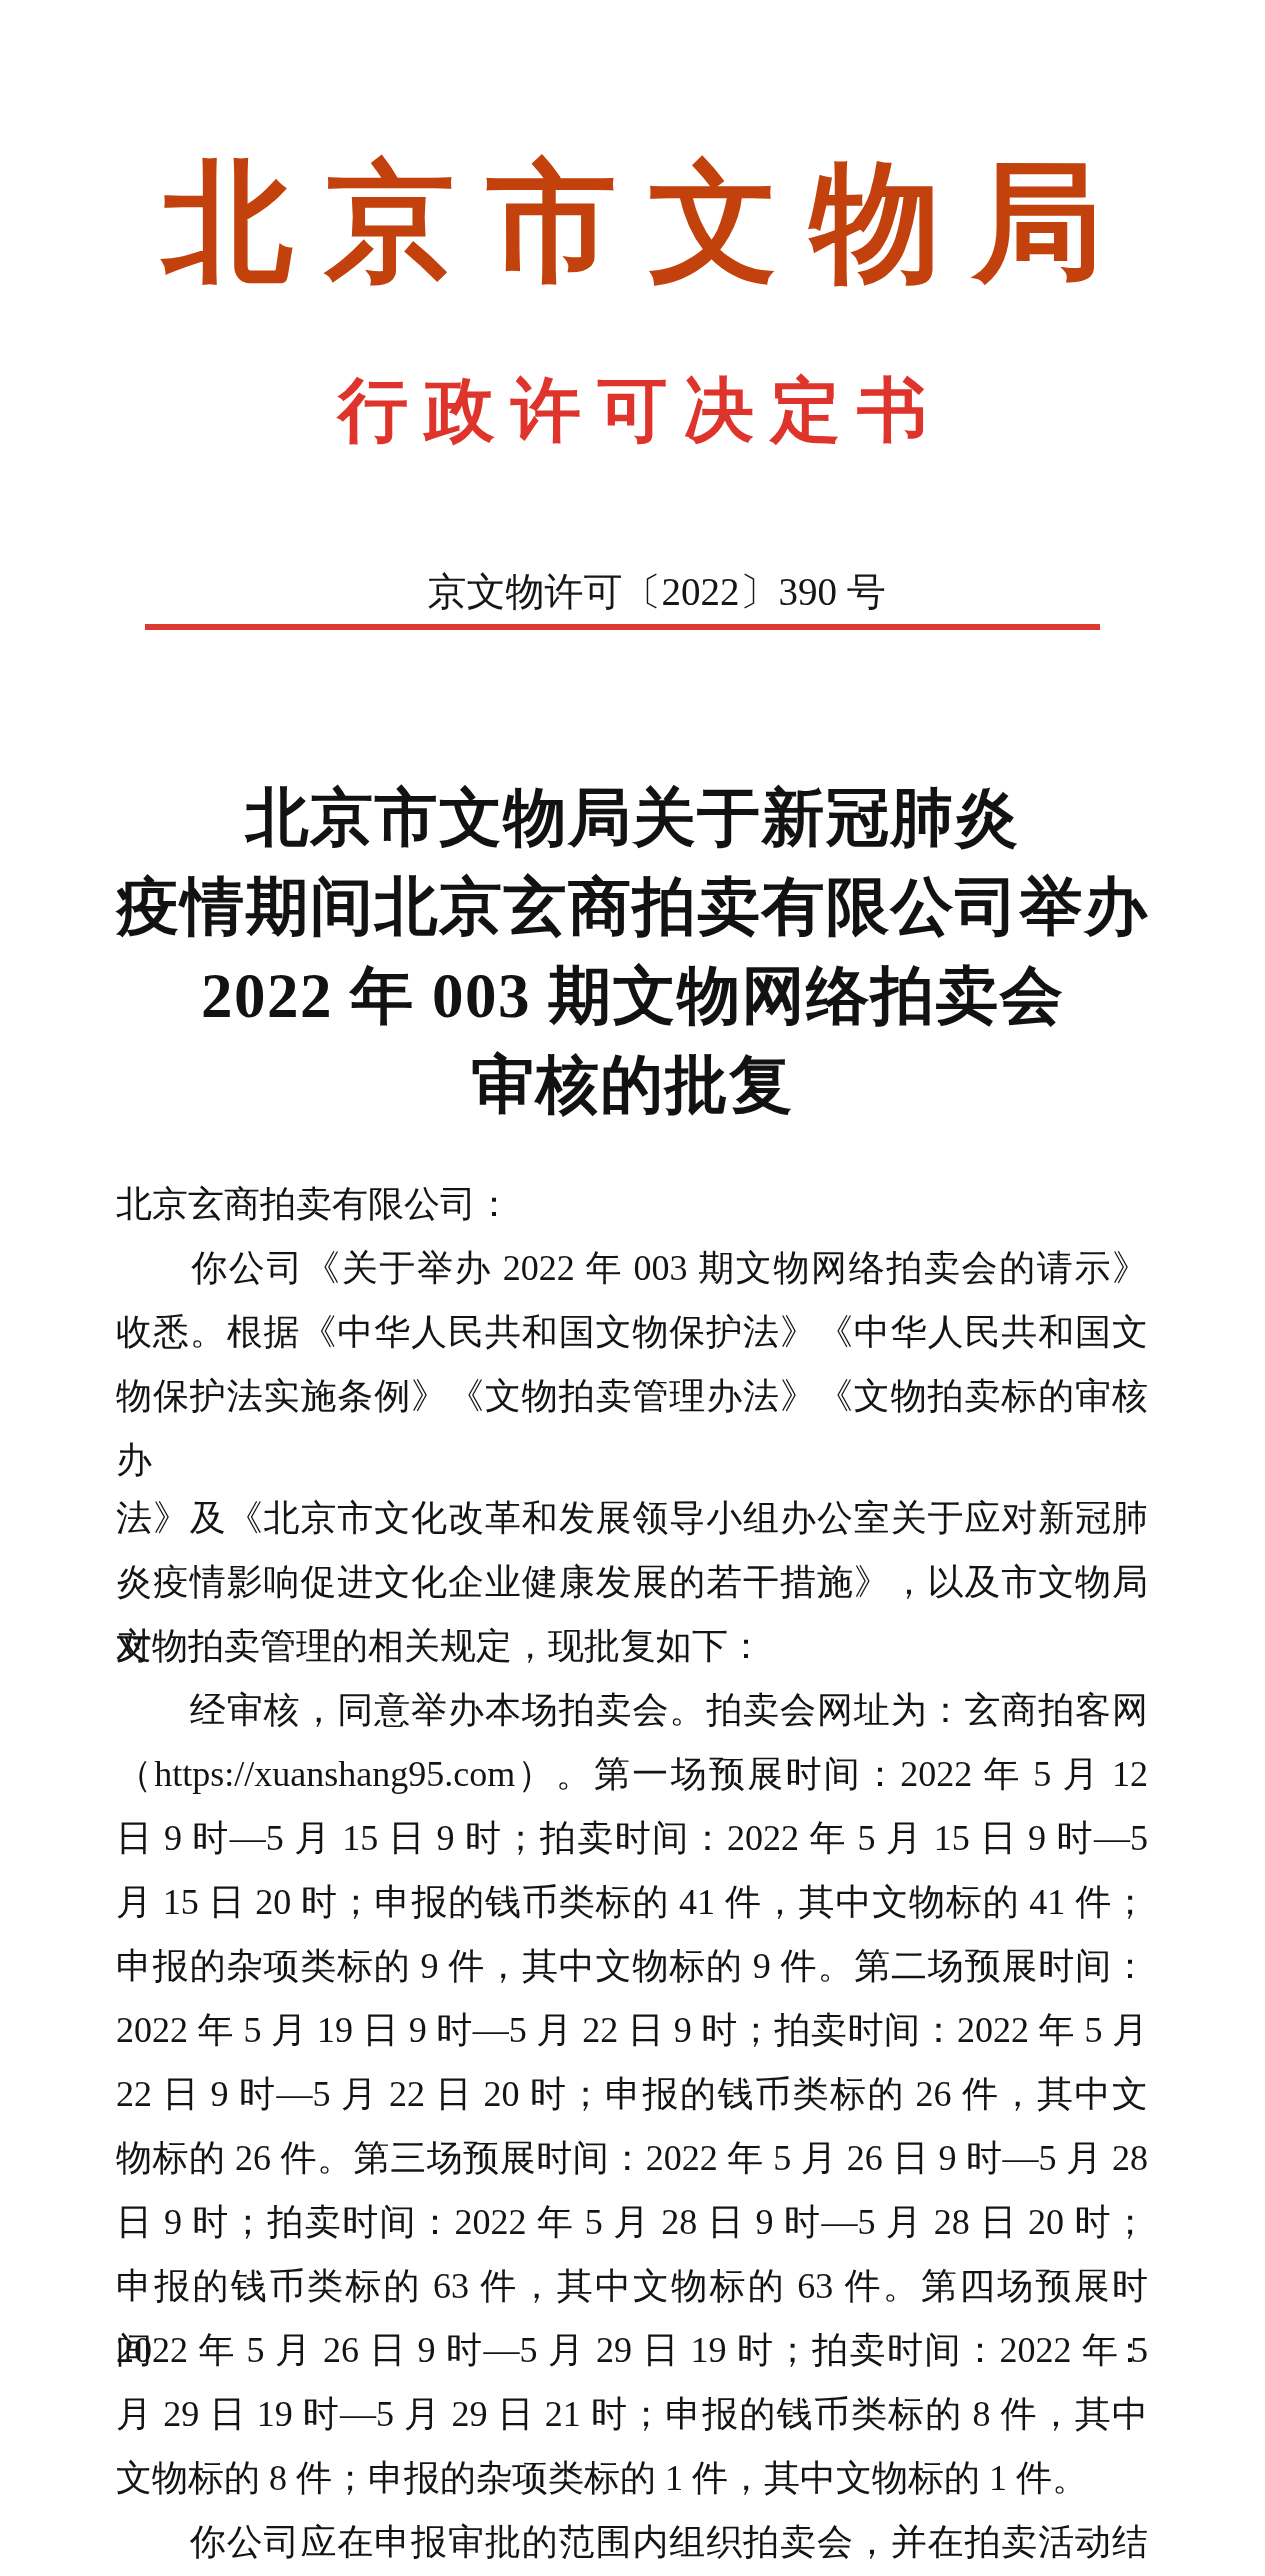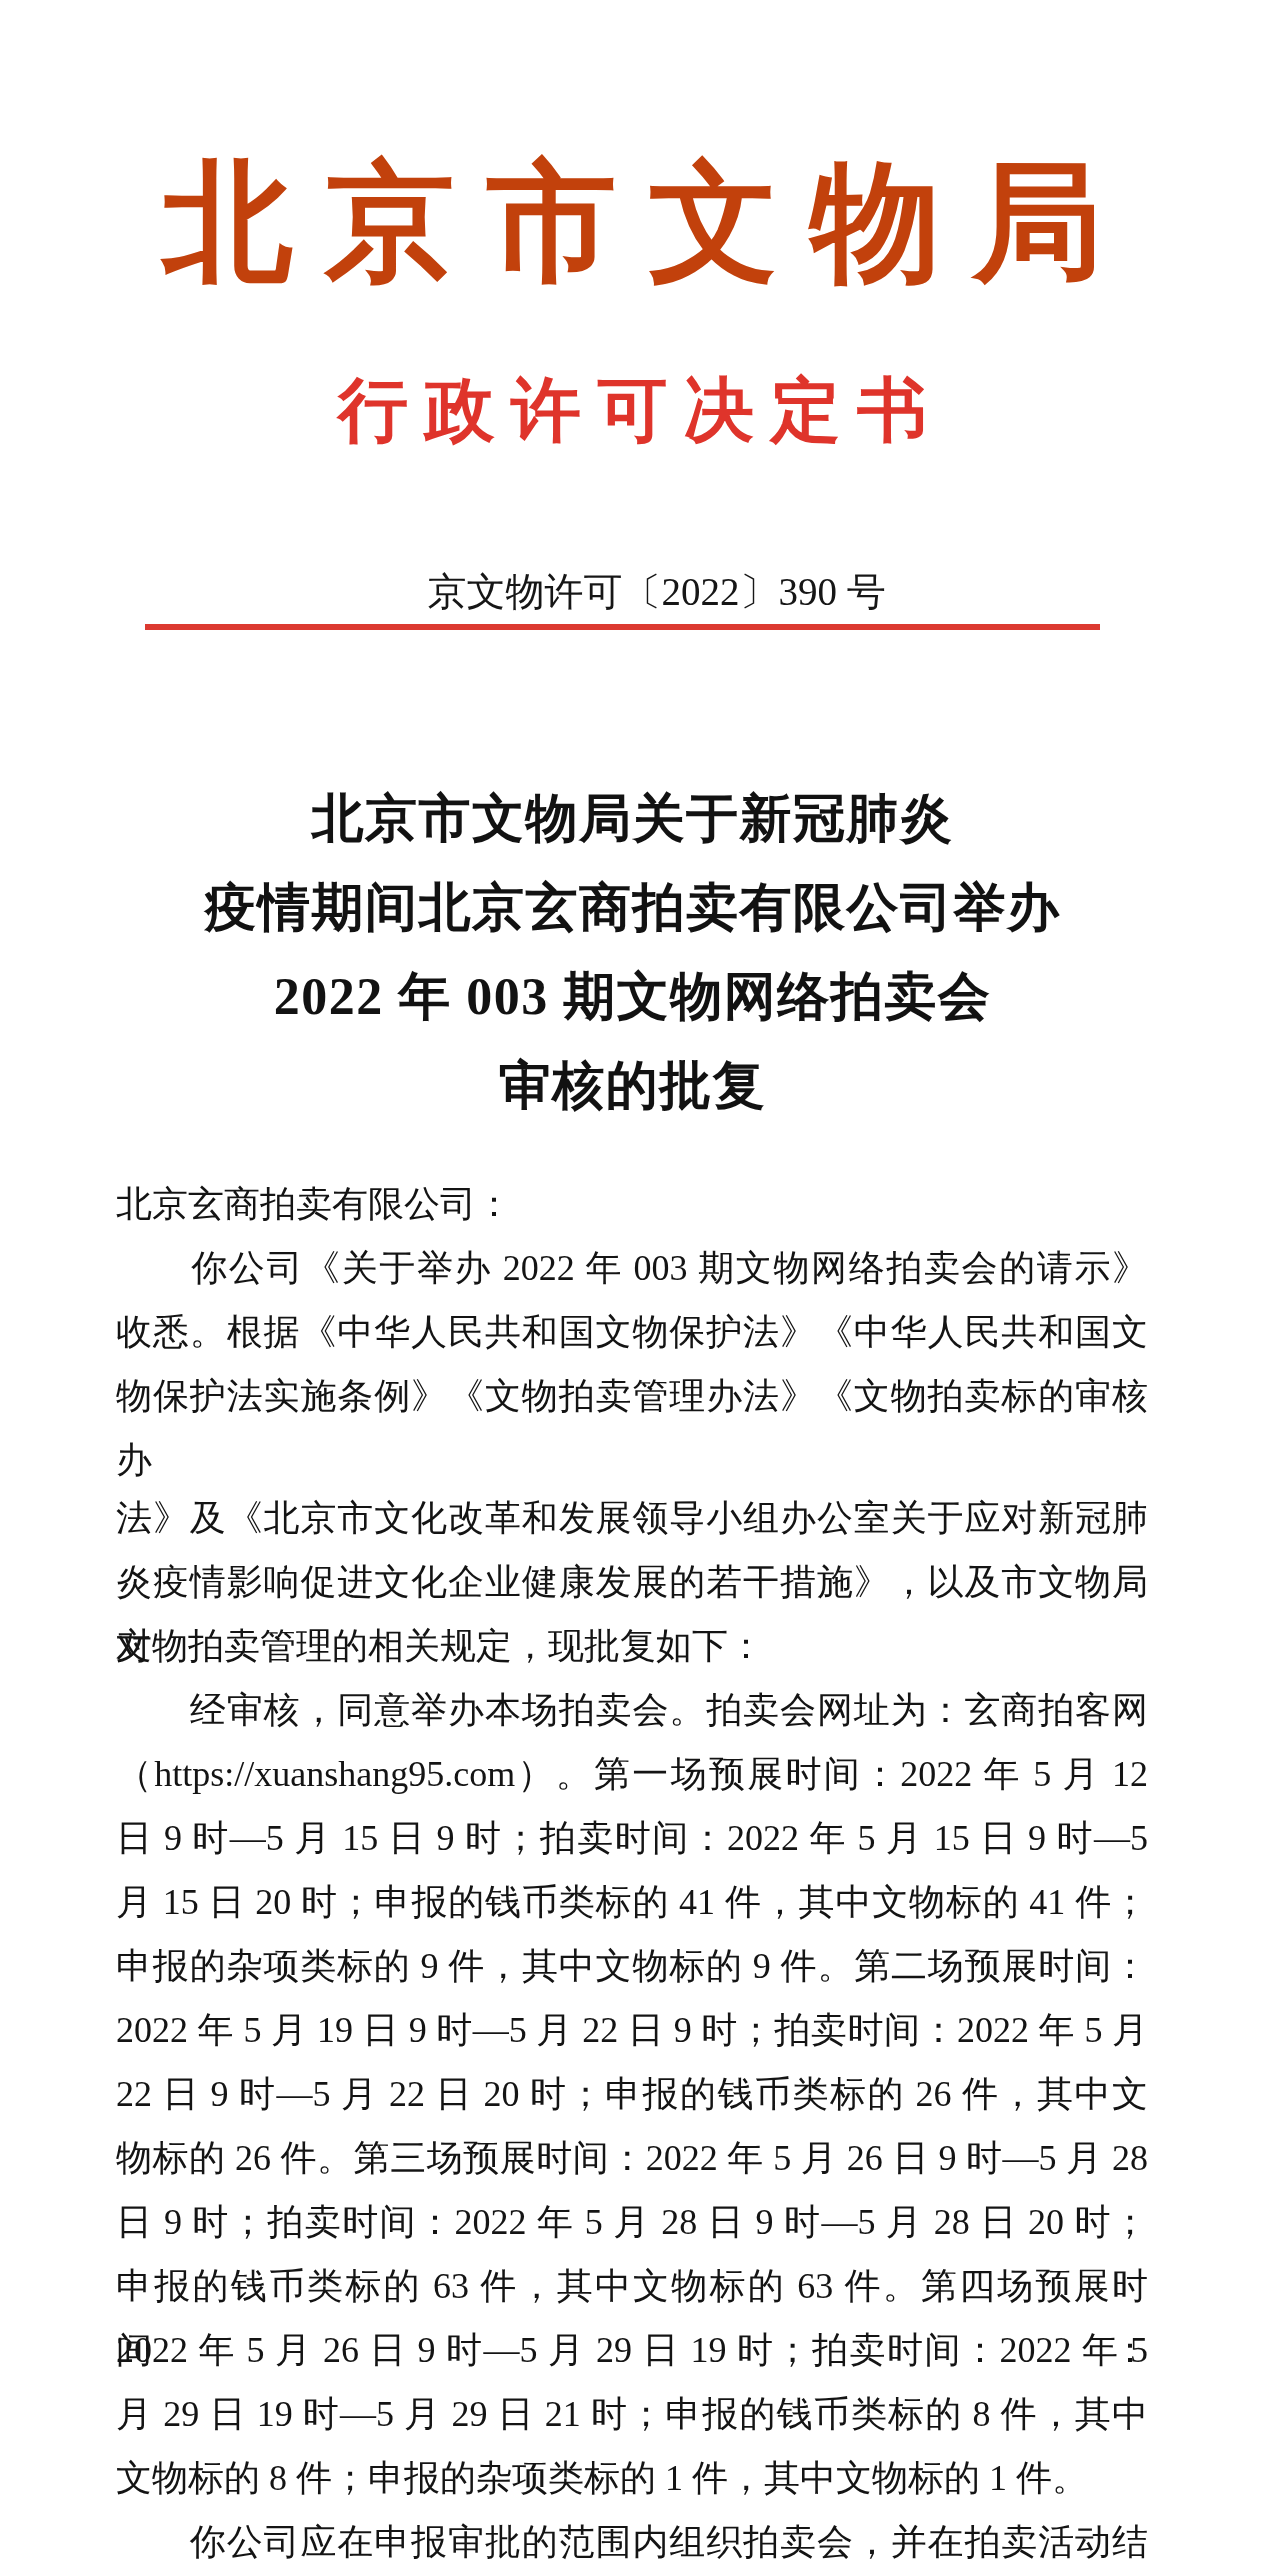--- a/index.html
+++ b/index.html
@@ -40,21 +40,21 @@
   }
   .red-rule{
     position:absolute;top:624px;left:145px;
     width:955px;height:5.7px;
     background:#dc3a31;
   }
   
   .doc-title{
     position:absolute;top:774px;left:0;width:1265px;
     text-align:center;
-    font-size:52px;line-height:89px;
+    font-size:63px;line-height:89px;
     font-weight:bold;
     letter-spacing:1.5px;
     color:#121212;
   }
   .doc-title div{white-space:nowrap;}
   
   .body-block{
     position:absolute;top:1172px;left:116px;width:1032px;
     font-size:36px;
     color:#141414;

